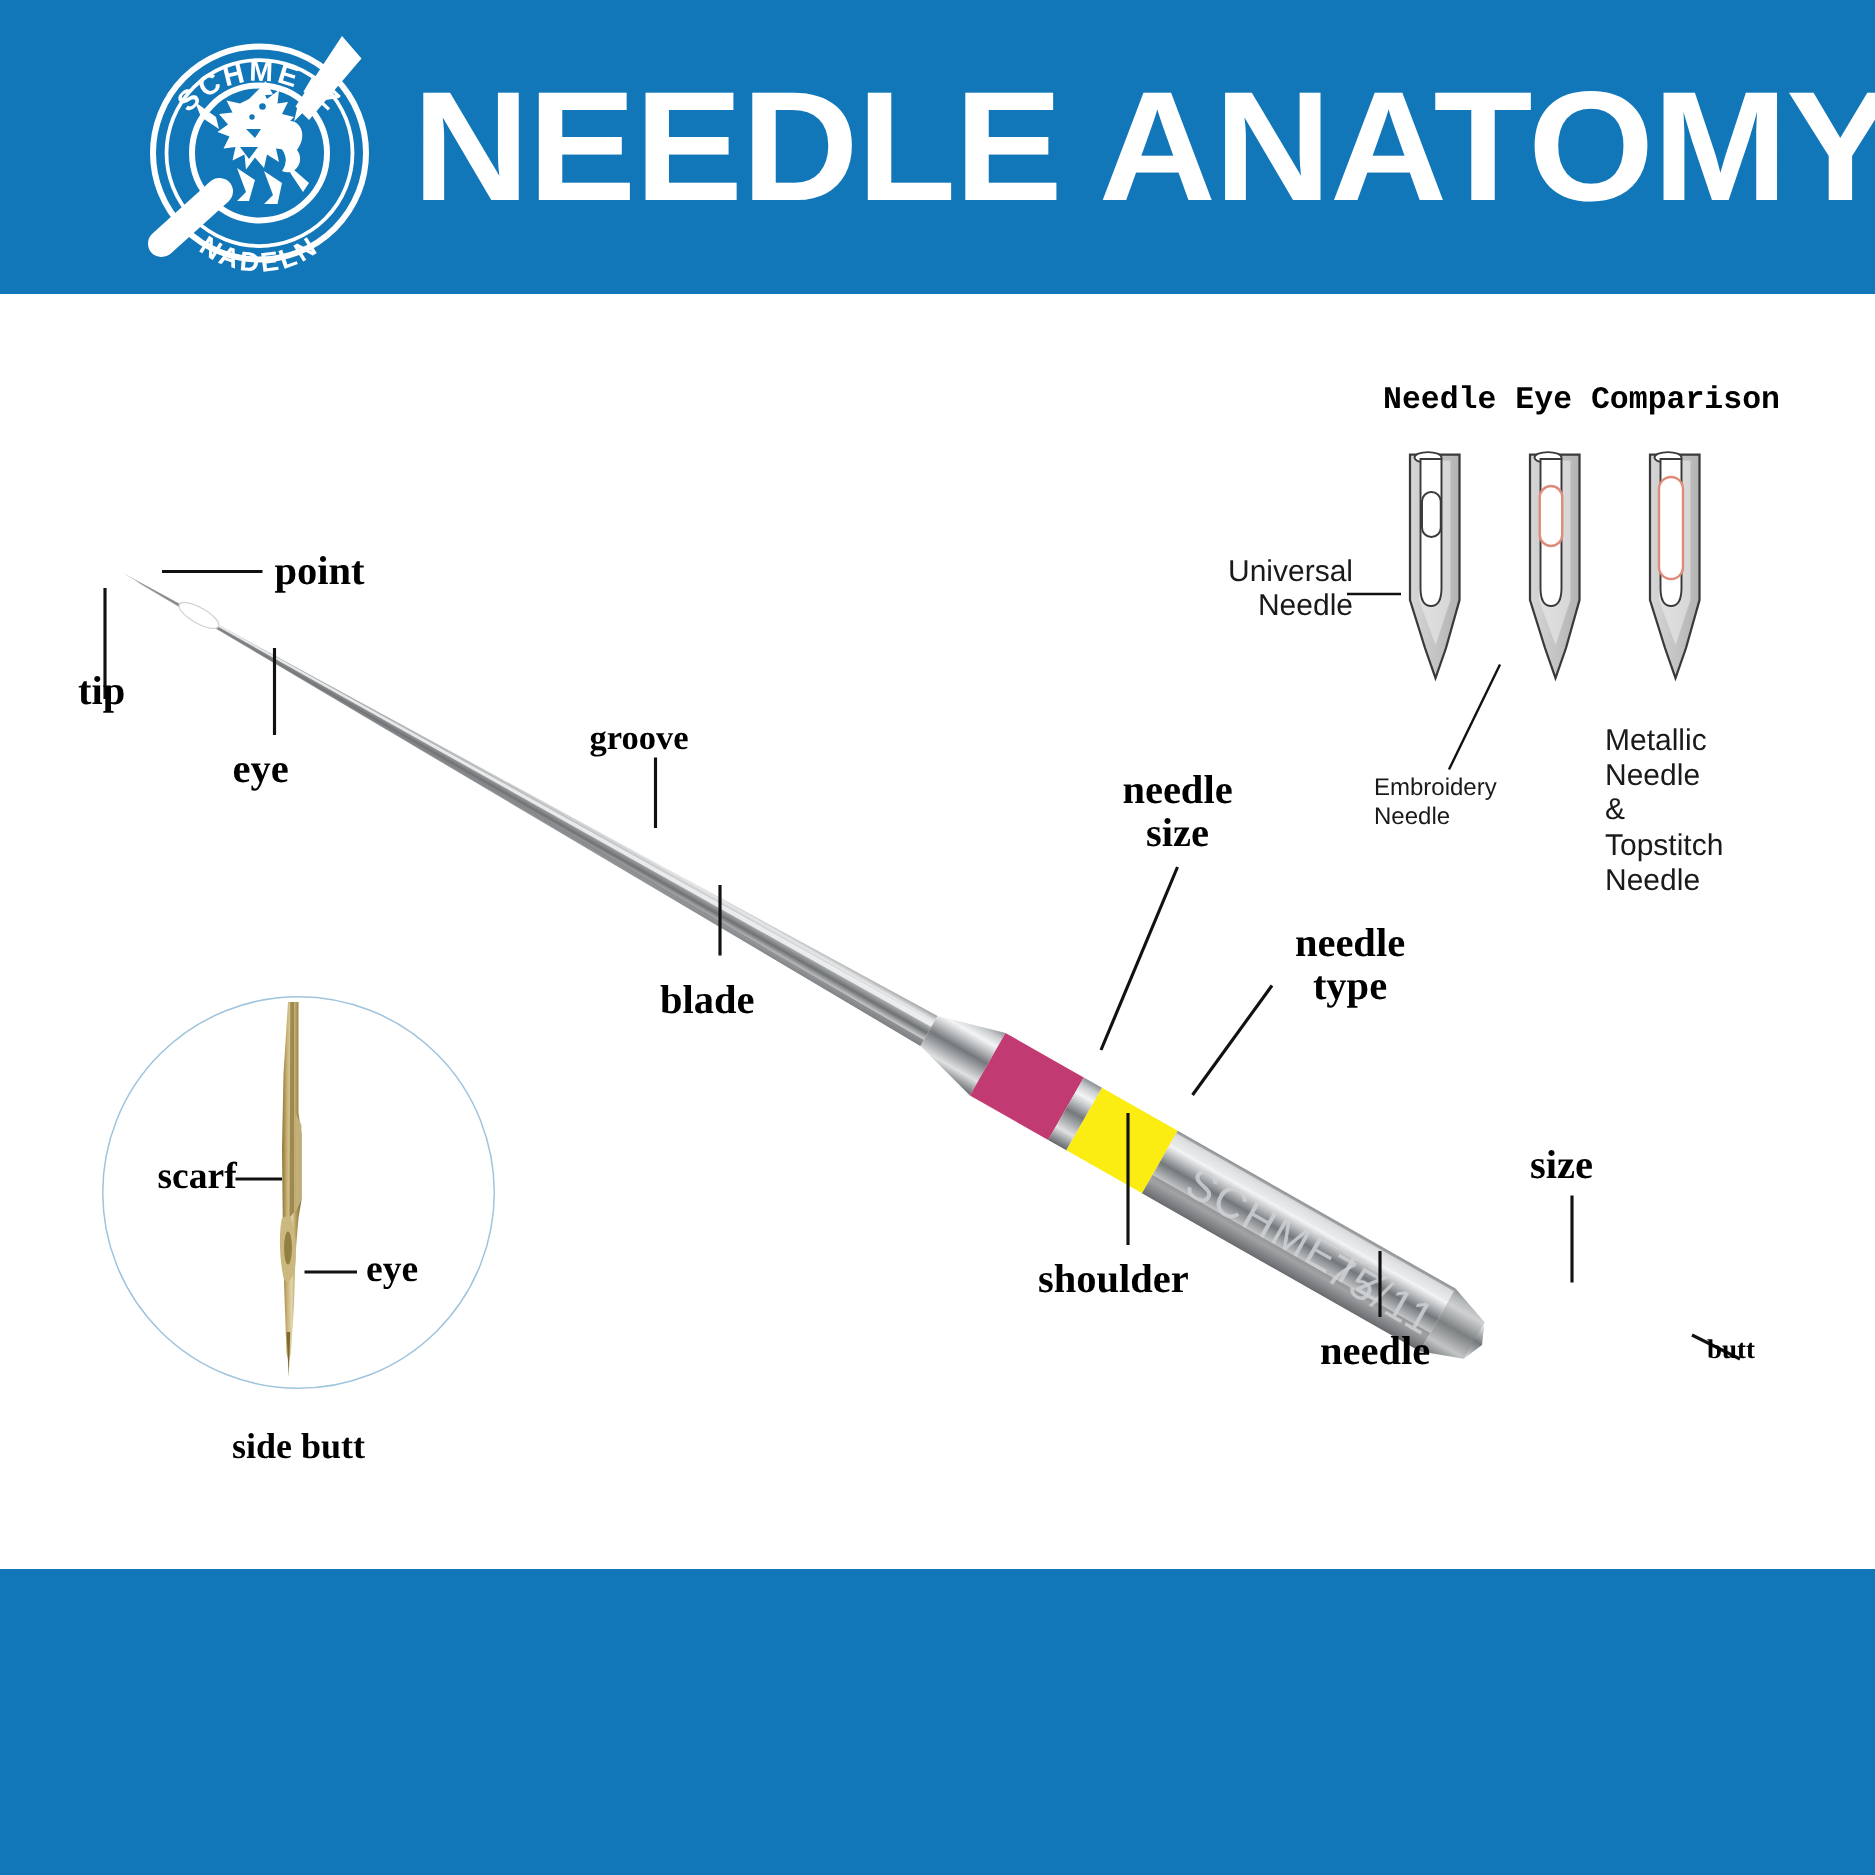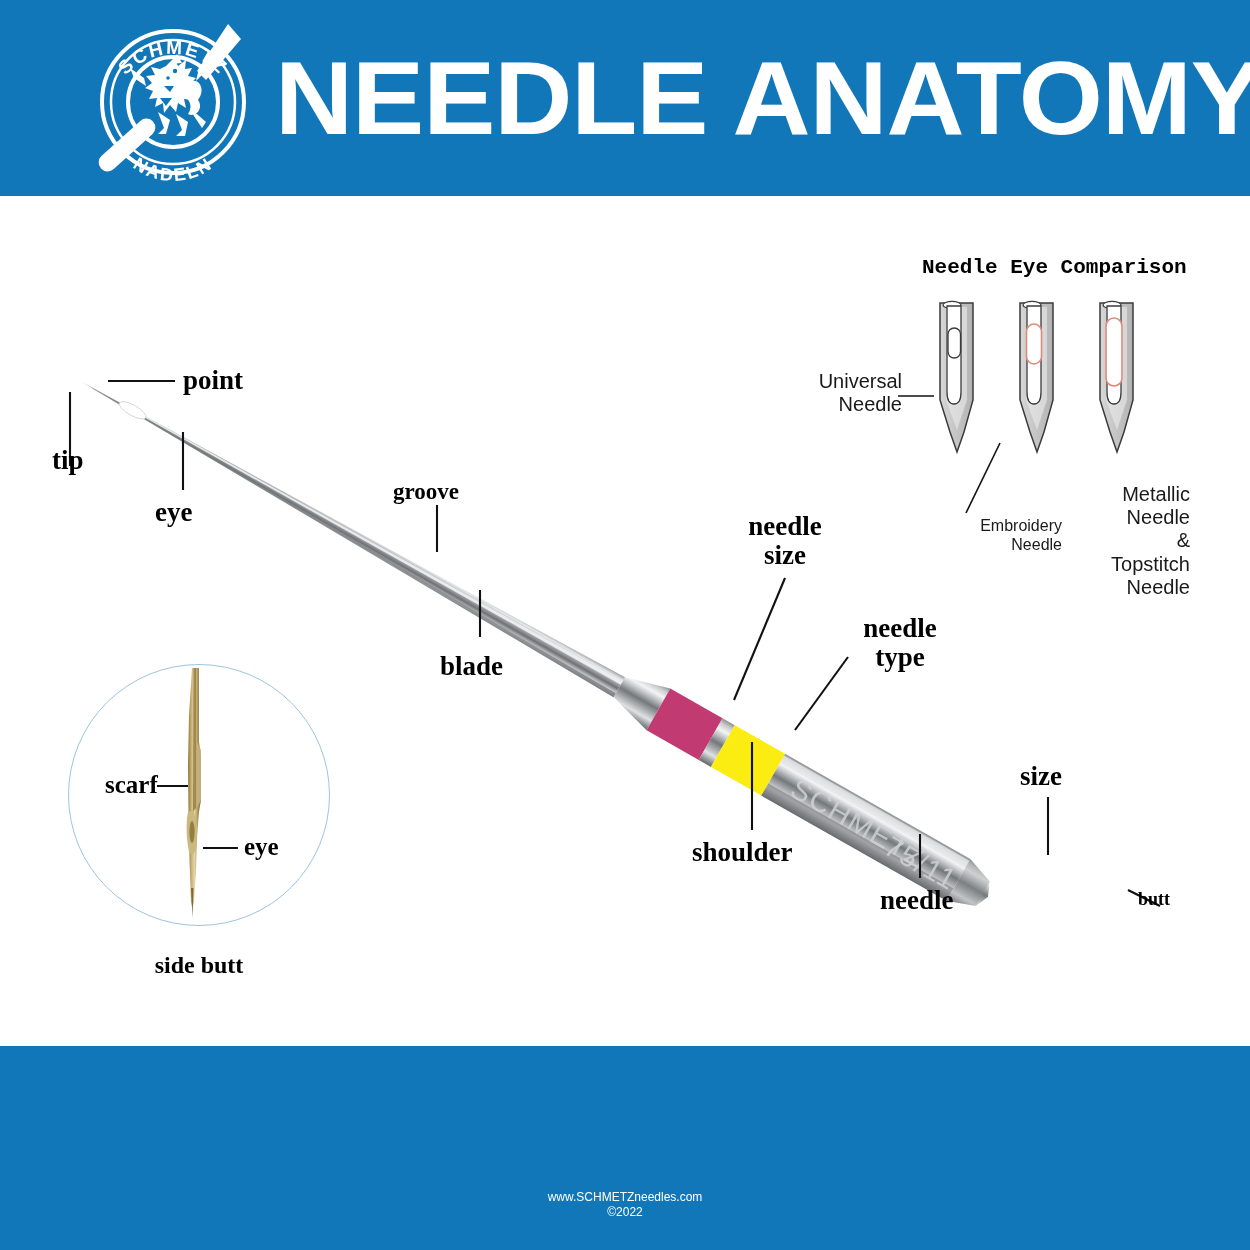--- a/index.html
+++ b/index.html
@@ -51,21 +51,21 @@
     line-height:1.07em;
   }
   .lbl.two{white-space:normal;text-align:center;}
 
   .sanslbl{
     position:absolute;
     font-family:"Liberation Sans", sans-serif;
     font-weight:normal;
     color:#1a1a1a;
     line-height:1.16em;
-    text-align:right;
+    text-align:left;
   }
   .sanslbl.rt{text-align:right;}
 
   .section-title{
     position:absolute;
     font-family:Liberation Mono, monospace;
     font-weight:bold;
     font-size:21px;color:#000;white-space:nowrap;
   }
 
@@ -345,18 +345,14 @@
 
   <div class="sanslbl" style="left:1070px;top:483px;width:120px;font-size:20px;">
     <span>Metallic</span><br>
     <span>Needle</span><br>
     <span>&amp;</span><br>
     <span>Topstitch</span><br>
     <span>Needle</span>
   </div>
 
   <div class="footer"></div>
-  <div class="footer-text">
-    <span>www.SCHMETZneedles.com</span><br>
-    <span>©2022</span>
-  </div>
 
 </div>
 
 </body></html>

